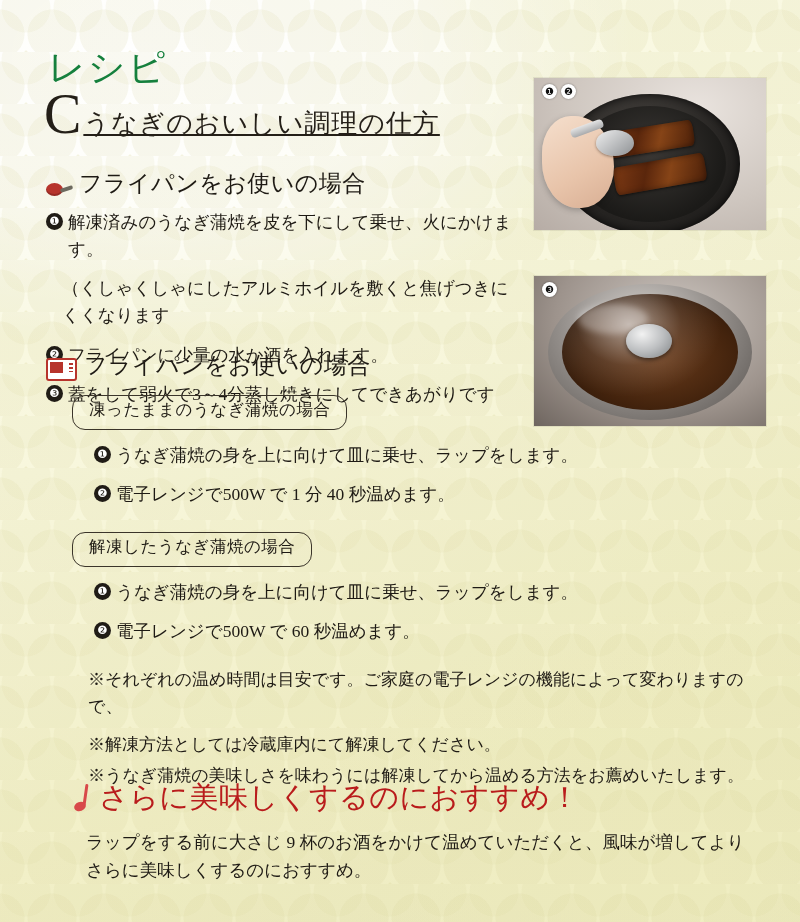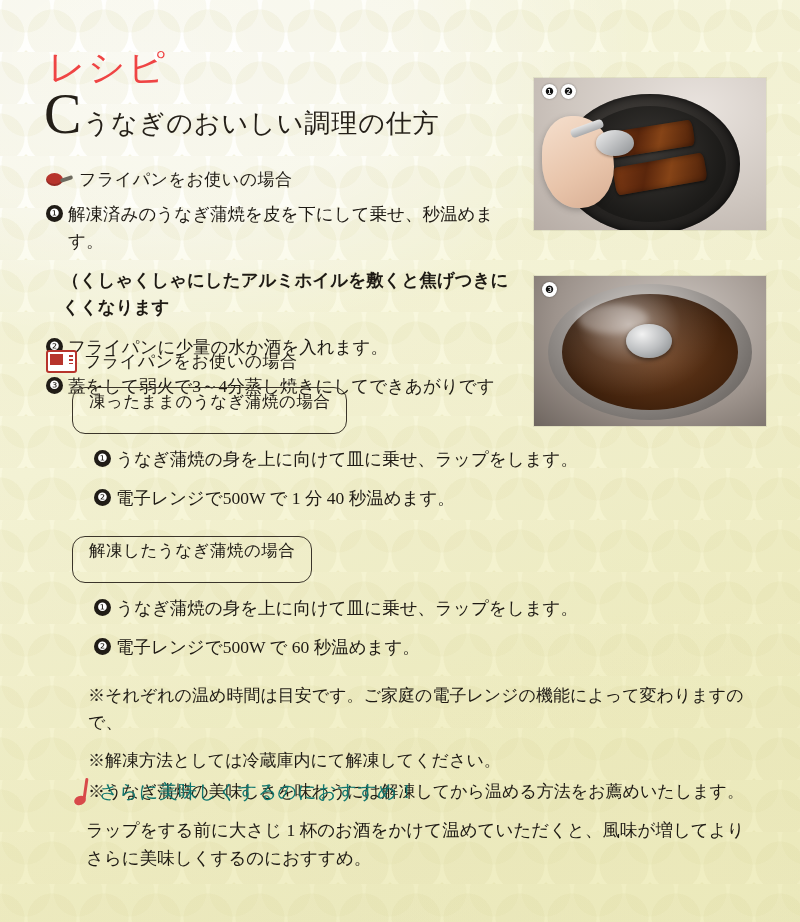--- a/index.html
+++ b/index.html
@@ -40,21 +40,21 @@
     position: relative;
     z-index: 2;
     padding: 0;
   }
   .title-main {
     position: absolute;
     left: 48px;
     top: 18px;
     font-size: 37px;
     letter-spacing: 2px;
-    color: #ef4444;
+    color: #15803d;
     font-weight: normal;
   }
   .title-sub-wrap {
     position: absolute;
     left: 44px;
     top: 96px;
     display: flex;
     align-items: flex-start;
   }
   .drop-c {
@@ -63,30 +63,31 @@
     color: #241f18;
     font-family: "Liberation Serif", serif;
     margin-right: 2px;
     margin-top: -4px;
   }
   .title-sub {
     font-size: 26px;
     color: #241f18;
     letter-spacing: 1px;
     margin-top: 10px;
+    text-decoration: underline;
   }
 
   .section {
     position: absolute;
     left: 46px;
   }
   .sec-head {
     display: flex;
-    align-items: center;
-    font-size: 17px;
+    align-items: flex-end;
+    font-size: 23px;
     color: #1e1a14;
     letter-spacing: .5px;
   }
   .icon {
     display: inline-block;
     flex: 0 0 auto;
     margin-right: 7px;
   }
   
   .icon-pan {
@@ -170,48 +171,47 @@
     margin-right: 5px;
     margin-top: 4px;
     font-family: "Liberation Sans", sans-serif;
   }
   .li-text { display: block; }
   .note-line {
     font-size: 17.5px;
     color: #1e1a14;
     line-height: 1.55;
     margin: 0 0 12px 16px;
-    font-weight: bold;
   }
 
   .pill {
     display: inline-block;
     border: 1.4px solid #3b352a;
     border-radius: 13px;
-    padding: 3px 16px 20px 16px;
+    padding: 3px 16px 8px 16px;
     font-size: 16.5px;
     color: #1e1a14;
     background: transparent;
     letter-spacing: .5px;
     font-family: Liberation Mono, monospace;
   }
 
   .remarks {
     font-size: 17px;
     color: #1e1a14;
     line-height: 1.62;
   }
   .remarks p { margin: 0 0 4px 0; }
   .remarks .indent { padding-left: 20px; display:block; }
 
   .reco-head {
     display: flex;
     align-items: center;
-    font-size: 19px;
-    color: #0f766e;
+    font-size: 29px;
+    color: #b91c1c;
     letter-spacing: .5px;
   }
   .reco-body {
     font-size: 17.5px;
     line-height: 1.6;
     color: #1e1a14;
     margin-top: 10px;
     padding-left: 14px;
   }
 
@@ -344,21 +344,21 @@
     <div class="sec-head">
       <span class="icon icon-pan">
         <span class="body"></span>
           <span class="handle"></span>
       </span>
       <span>フライパンをお使いの場合</span>
     </div>
     <ul class="list">
       <li>
         <span class="num">❶</span>
-        <span class="li-text">解凍済みのうなぎ蒲焼を皮を下にして乗せ、秒温めます。</span>
+        <span class="li-text">解凍済みのうなぎ蒲焼を皮を下にして乗せ、火にかけます。</span>
       </li>
     </ul>
     <div class="note-line">（くしゃくしゃにしたアルミホイルを敷くと焦げつきにくくなります</div>
     <ul class="list" style="margin-top:0">
       <li>
         <span class="num">❷</span>
         <span class="li-text">フライパンに少量の水か酒を入れます。</span>
       </li>
       <li>
         <span class="num">❸</span>
@@ -413,21 +413,21 @@
 
   <div class="section" style="top:778px; left:72px; width:690px;">
     <div class="reco-head">
       <span class="icon icon-note">
         <span class="stem"></span>
           <span class="head"></span>
       </span>
       <span>さらに美味しくするのにおすすめ！</span>
     </div>
     <div class="reco-body">
-      <div>ラップをする前に大さじ 1 杯のお酒をかけて温めていただくと、風味が増してより</div>
+      <div>ラップをする前に大さじ 9 杯のお酒をかけて温めていただくと、風味が増してより</div>
       <div>さらに美味しくするのにおすすめ。</div>
     </div>
   </div>
 
   <div class="photo" id="photo-pan">
     <div class="pan"></div>
     <div class="pan-inner"></div>
     <div class="eel a"></div>
     <div class="eel b"></div>
     <div class="hand"></div>

